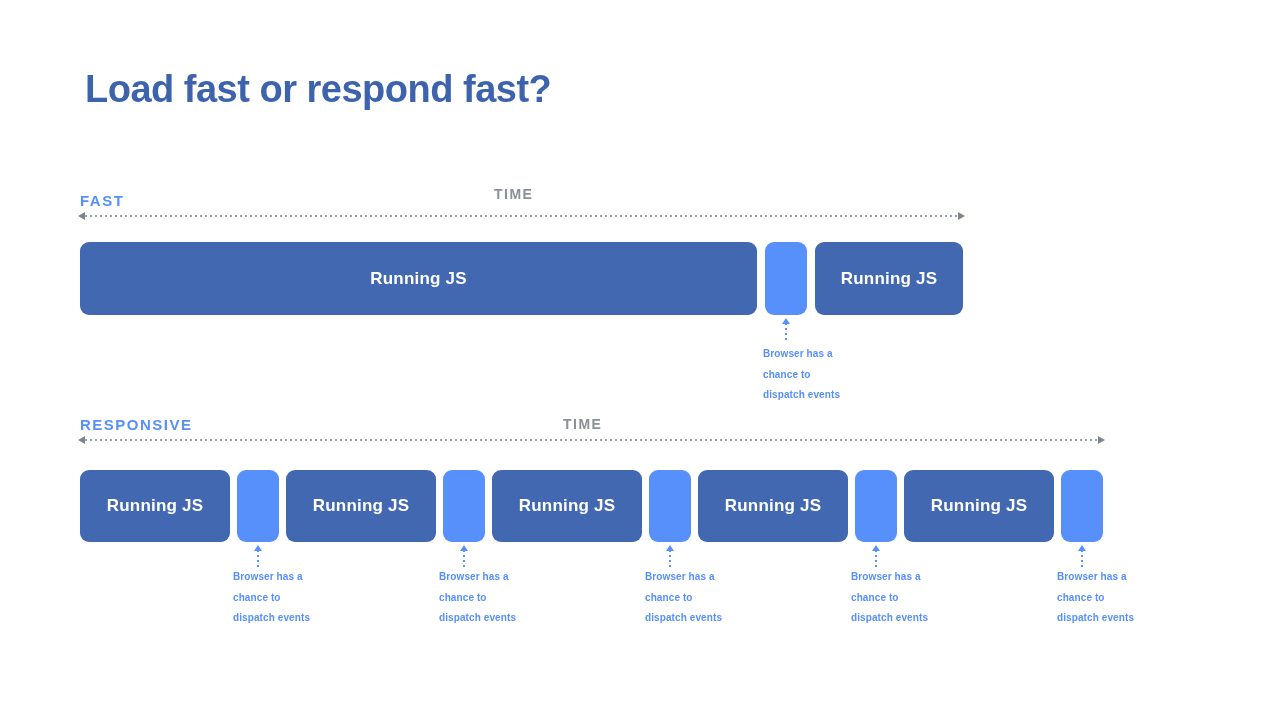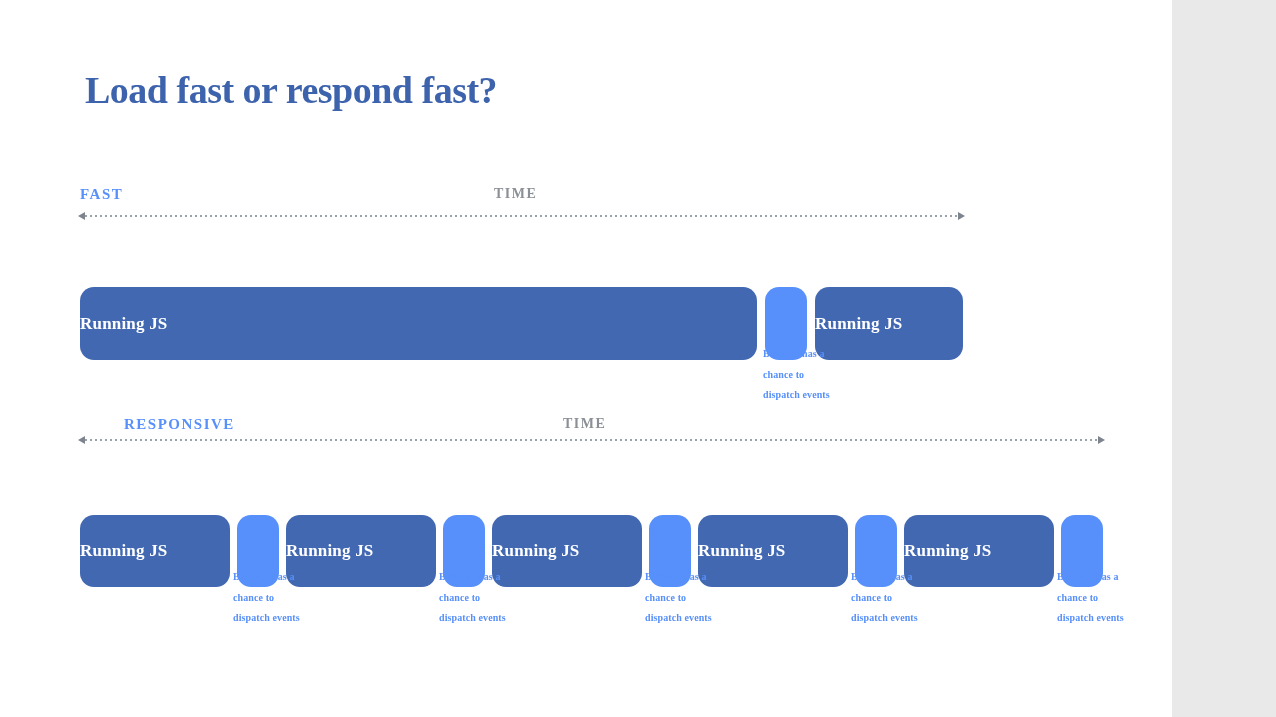--- a/index.html
+++ b/index.html
@@ -7,23 +7,22 @@
     --dark-block:#4268b2;
     --light-block:#5790fa;
     --time-label:#8b9096;
     --dotted-line:#9aa0a8;
     --background:#ffffff;
   }
   *{margin:0;padding:0;box-sizing:border-box;}
   html,body{width:1276px;height:717px;}
   body{font-family:"Liberation Sans", sans-serif;background:#e9e9e9;}
   .slide{
-    position:relative;width:1172px;height:717px;overflow:hidden;
+    position:relative;width:1276px;height:717px;overflow:hidden;
     background:var(--background);
-    font-family:Liberation Serif, serif;
   }
   .title{
     position:absolute;left:85px;top:68px;
     font-size:38px;font-weight:bold;color:var(--title);
     letter-spacing:-0.5px;
   }
   .tl-label{
     position:absolute;font-size:15px;font-weight:bold;
     letter-spacing:1.5px;color:var(--light-block);
   }
@@ -32,22 +31,22 @@
     letter-spacing:1.5px;color:var(--time-label);
   }
   .tl-line{
     position:absolute;height:2px;
     background-image:repeating-linear-gradient(90deg,var(--dotted-line) 0 2px,transparent 2px 5px);
   }
   .arr{position:absolute;width:0;height:0;top:-3px;}
   .arr-l{left:-2px;border-top:4px solid transparent;border-bottom:4px solid transparent;border-right:7px solid #7e848d;}
   .arr-r{right:-2px;border-top:4px solid transparent;border-bottom:4px solid transparent;border-left:7px solid #7e848d;}
   .blk{
-    position:absolute;border-radius:14px;
-    display:flex;align-items:center;justify-content:flex-start;margin-top:45px;
+    position:absolute;border-radius:9px;
+    display:flex;align-items:center;justify-content:center;
   }
   .blk.js{background:var(--dark-block);}
   .blk.gap{background:var(--light-block);}
   .blk .lbl{
     color:#ffffff;font-size:17px;font-weight:bold;letter-spacing:0.2px;
   }
   .v-arrow{
     position:absolute;width:2px;
     background-image:repeating-linear-gradient(180deg,var(--light-block) 0 2px,transparent 2px 5px);
   }
@@ -61,21 +60,21 @@
     color:var(--light-block);line-height:20.5px;letter-spacing:0.1px;
   }
 </style>
 </head>
 <body>
 
 <div class="slide">
 
   <h1 class="title">Load fast or respond fast?</h1>
 
-  <div class="tl-label" style="left:80px;top:186px;">FAST</div>
+  <div class="tl-label" style="left:80px;top:192px;">FAST</div>
   <div class="tl-time" style="left:494px;top:186px;">TIME</div>
 
   <div class="tl-line" style="left:80px;top:215px;width:883px;">
     <span class="arr arr-l"></span>
     <span class="arr arr-r"></span>
   </div>
 
   <div class="blk js" style="left:80px;top:242px;width:677px;height:73px;">
     <span class="lbl">Running JS</span>
   </div>
@@ -84,21 +83,21 @@
     <span class="lbl">Running JS</span>
   </div>
 
   <div class="v-arrow" style="left:785px;top:323px;height:19px;"></div>
   <div class="ann" style="left:763px;top:344px;">
     <div>Browser has a</div>
     <div>chance to</div>
     <div>dispatch events</div>
   </div>
 
-  <div class="tl-label" style="left:80px;top:416px;margin-left:44px;">RESPONSIVE</div>
+  <div class="tl-label" style="left:80px;top:416px;">RESPONSIVE</div>
   <div class="tl-time" style="left:563px;top:416px;">TIME</div>
 
   <div class="tl-line" style="left:80px;top:439px;width:1023px;">
     <span class="arr arr-l"></span>
     <span class="arr arr-r"></span>
   </div>
 
   <div class="blk js" style="left:80px;top:470px;width:150px;height:72px;">
     <span class="lbl">Running JS</span>
   </div>

